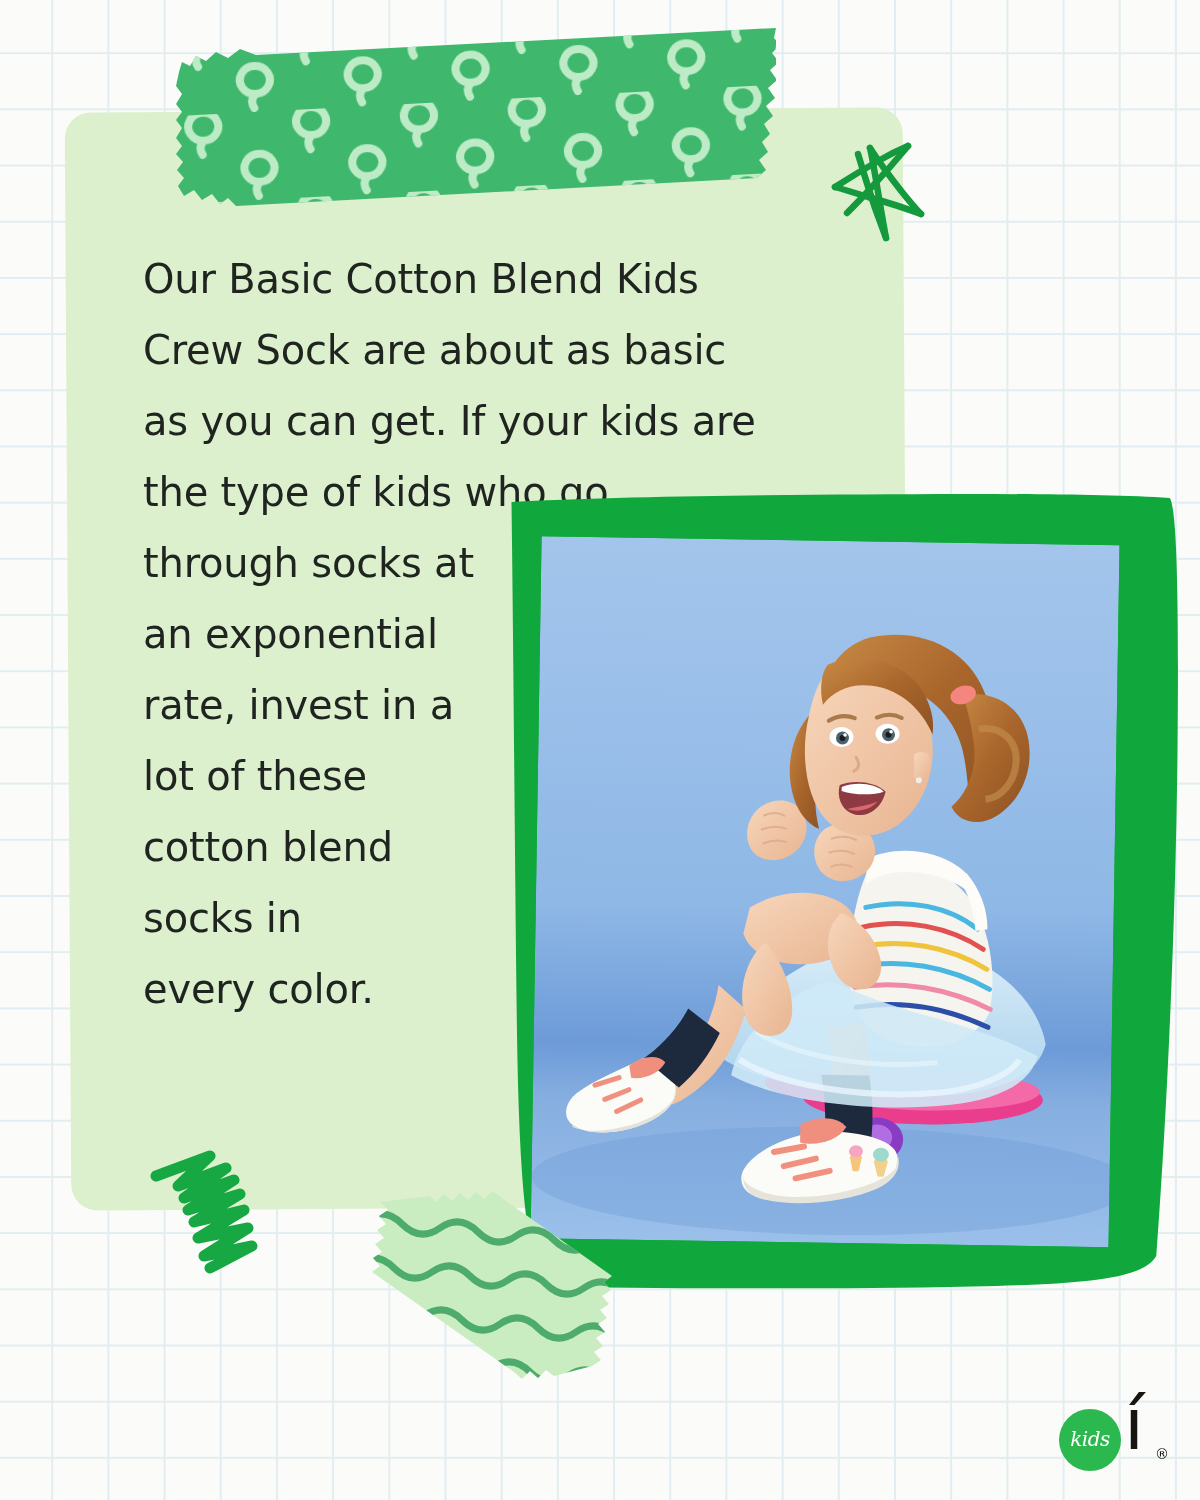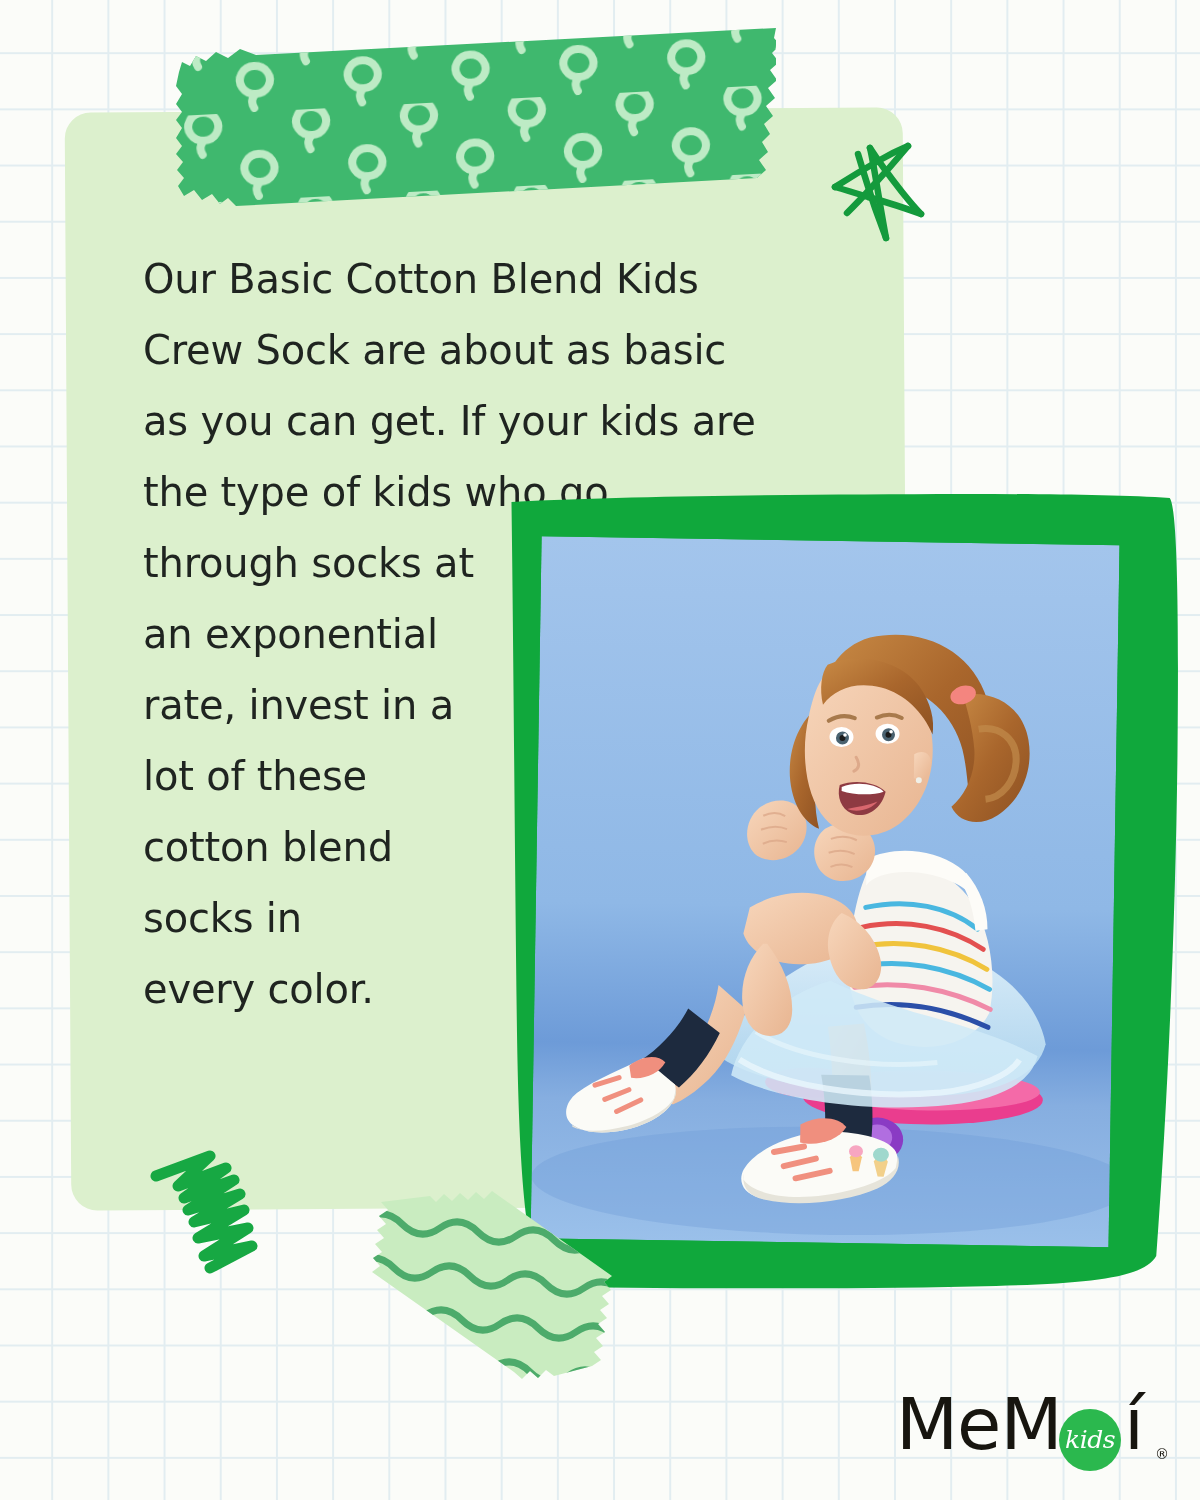--- a/index.html
+++ b/index.html
@@ -149,21 +149,21 @@
   }
   .logo-badge-text {
     position: absolute;
     inset: 0;
     display: flex;
     align-items: center;
     justify-content: center;
     color: #ffffff;
     font-family: "DejaVu Serif", serif;
     font-style: italic;
-    font-size: 25px;
+    font-size: 20px;
     letter-spacing: -0.5px;
     padding-bottom: 2px;
     box-sizing: border-box;
   }
   .logo-tail {
     position: absolute;
     left: 228px;
     top: 0;
     font-family: "DejaVu Sans", "Liberation Sans", sans-serif;
     font-size: 72px;
@@ -442,21 +442,20 @@
       <g fill="none" stroke="#4dab6b" stroke-width="7" stroke-linecap="round">
         <path d="M-4,30 q20,-14 38,4 q18,18 38,4 q20,-14 38,4 q18,18 38,4 q20,-14 38,4 q18,18 38,4 q20,-14 38,4"></path>
         <path d="M-12,74 q20,-14 38,4 q18,18 38,4 q20,-14 38,4 q18,18 38,4 q20,-14 38,4 q18,18 38,4 q20,-14 38,4"></path>
         <path d="M-20,118 q20,-14 38,4 q18,18 38,4 q20,-14 38,4 q18,18 38,4 q20,-14 38,4 q18,18 38,4 q20,-14 38,4"></path>
         <path d="M-28,162 q20,-14 38,4 q18,18 38,4 q20,-14 38,4 q18,18 38,4 q20,-14 38,4 q18,18 38,4 q20,-14 38,4"></path>
       </g>
     </g>
   </svg>
 
   <div class="logo">
-    <span class="logo-text">MeM</span>
     <span class="logo-badge">
       <span class="logo-badge-text">kids</span>
     </span>
     <span class="logo-tail">í</span>
     <span class="logo-reg">®</span>
   </div>
 
 </div>
 
 </body></html>

